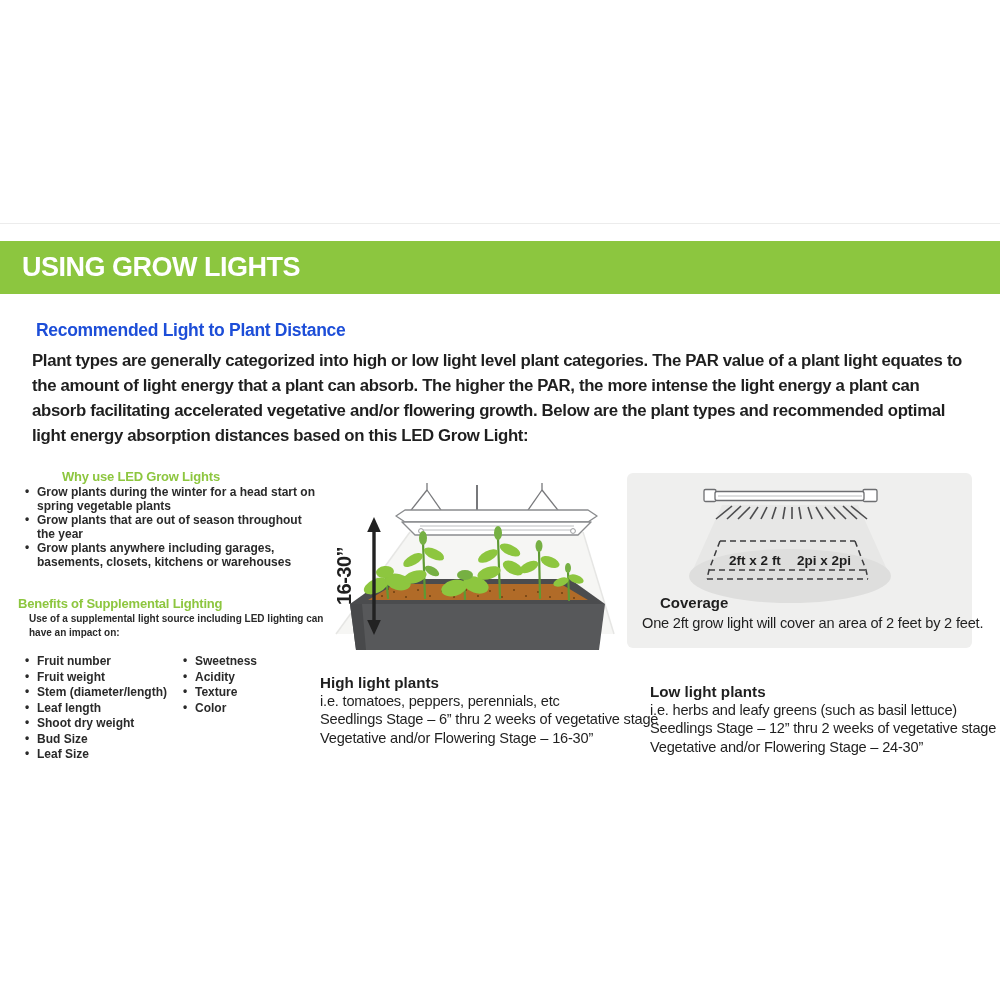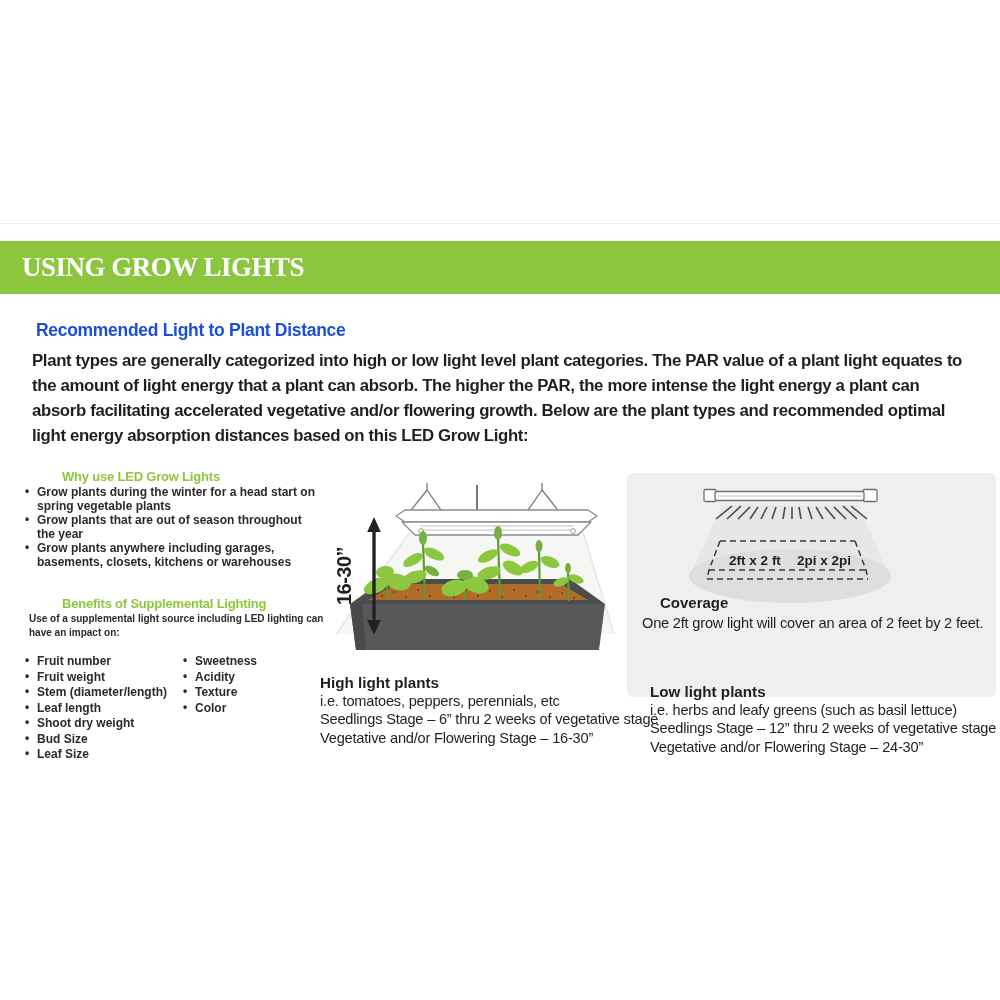--- a/index.html
+++ b/index.html
@@ -3,43 +3,43 @@
 <meta charset="utf-8">
 <style>
   html,body{margin:0;padding:0;background:#ffffff;width:1000px;height:1000px;overflow:hidden;
     font-family:"Liberation Sans","DejaVu Sans",sans-serif;color:#1f1f1f;}
   .abs{position:absolute;}
   #stage{position:relative;width:1000px;height:1000px;background:#fff;}
 
   #top-divider{top:223px;left:0;width:1000px;height:1px;background:#ececec;}
 
   #banner{top:241px;left:0;width:1000px;height:53px;background:#8cc63f;}
-  #banner-title{line-height:53px;padding-left:22px;color:#ffffff;font-weight:bold;font-size:27px;letter-spacing:-0.5px;font-family:Liberation Serif, serif;}
+  #banner-title{line-height:53px;padding-left:22px;color:#ffffff;font-weight:bold;font-size:27px;letter-spacing:-0.5px;}
 
   #section-heading{top:320px;left:36px;color:#1d4ed8;font-weight:bold;font-size:17.5px;letter-spacing:-0.3px;}
   #intro-paragraph{top:348px;left:32px;width:938px;font-size:16.8px;line-height:25px;letter-spacing:-0.35px;font-weight:bold;}
 
   .green-sub{color:#8dc63f;font-weight:bold;font-size:13px;letter-spacing:-0.2px;}
   #why-use-heading{top:469px;left:18px;margin-left:44px;}
   #why-use-list{top:486px;left:18px;width:300px;}
   ul.blist{list-style:none;margin:0;padding:0;font-size:12px;line-height:13.5px;}
   ul.blist li{position:relative;padding-left:19px;margin:0 0 1px 0;font-weight:bold;color:#2a2a2a;}
   ul.blist li .dot{position:absolute;left:7px;top:-1px;}
   #why-use-list li{font-weight:bold;}
-  #benefits-heading{top:596px;left:18px;margin-left:44px;}
+  #benefits-heading{top:596px;left:18px;}
   #benefits-intro{top:612px;left:29px;width:302px;font-size:10px;line-height:14px;font-weight:bold;color:#2a2a2a;}
   #benefits-columns{top:654px;left:18px;width:300px;display:flex;}
   #benefits-column-1{width:158px;}
   #benefits-column-2{flex:1;}
   #benefits-columns ul.blist li{line-height:14.5px;}
 
   #grow-light-title{top:453px;left:322px;width:305px;text-align:center;font-weight:bold;font-size:15px;}
   #grow-light-illustration{top:472px;left:322px;width:300px;height:200px;}
 
-  #coverage-panel{top:473px;left:627px;width:345px;height:224px;background:#efefee;border-radius:6px;padding-left:24px;}
+  #coverage-panel{top:473px;left:627px;width:345px;height:175px;background:#efefee;border-radius:6px;}
   #coverage-illustration{top:0;left:0;width:345px;height:175px;}
   #coverage-heading{top:121px;left:33px;font-weight:bold;font-size:15px;}
   #coverage-text{top:142px;left:15px;font-size:14.6px;white-space:nowrap;letter-spacing:-0.2px;}
 
   .plant-block .hd{font-weight:bold;font-size:15.2px;margin-bottom:1px;}
   .plant-block .ln{font-size:14.6px;line-height:18.3px;white-space:nowrap;letter-spacing:-0.2px;}
   #high-light-block{top:674px;left:320px;}
   #low-light-block{top:683px;left:650px;}
 
   svg text{font-family:"Liberation Sans","DejaVu Sans",sans-serif;}

